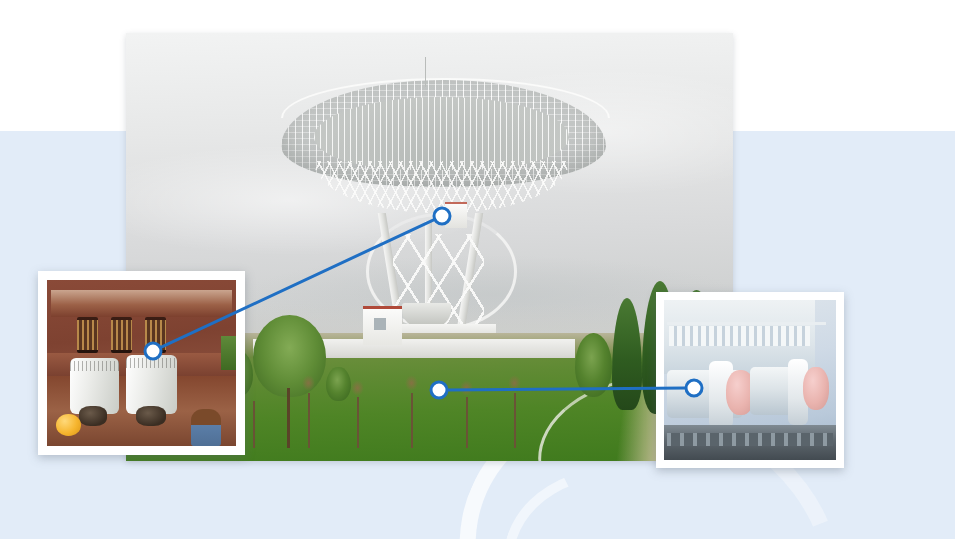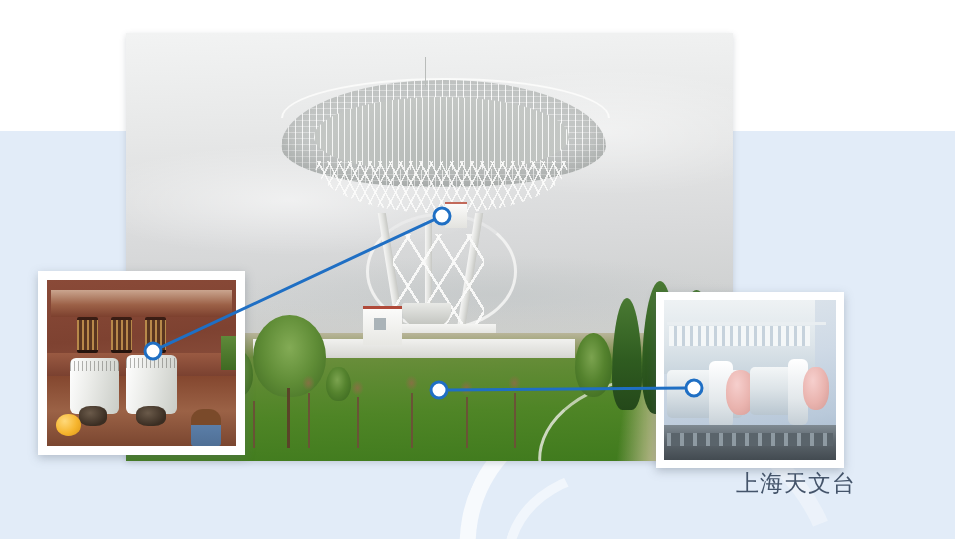--- a/index.html
+++ b/index.html
@@ -466,15 +466,14 @@
         <line x1="446.99975395214364" y1="389.9372568317479" x2="686.0002460478564" y2="388.0627431682521" stroke="#1f6fc4" stroke-width="3" stroke-linecap="round"></line>
       </g>
     <g id="callout-markers">
         <circle cx="442" cy="216" r="8" fill="#ffffff" stroke="#1f6fc4" stroke-width="3"></circle>
         <circle cx="153" cy="351" r="8" fill="#ffffff" stroke="#1f6fc4" stroke-width="3"></circle>
         <circle cx="439" cy="390" r="8" fill="#ffffff" stroke="#1f6fc4" stroke-width="3"></circle>
         <circle cx="694" cy="388" r="8" fill="#ffffff" stroke="#1f6fc4" stroke-width="3"></circle>
       </g>
   </svg>
 
-  <div class="caption">上海天文台</div>
 
 </div>
 
 </body></html>

